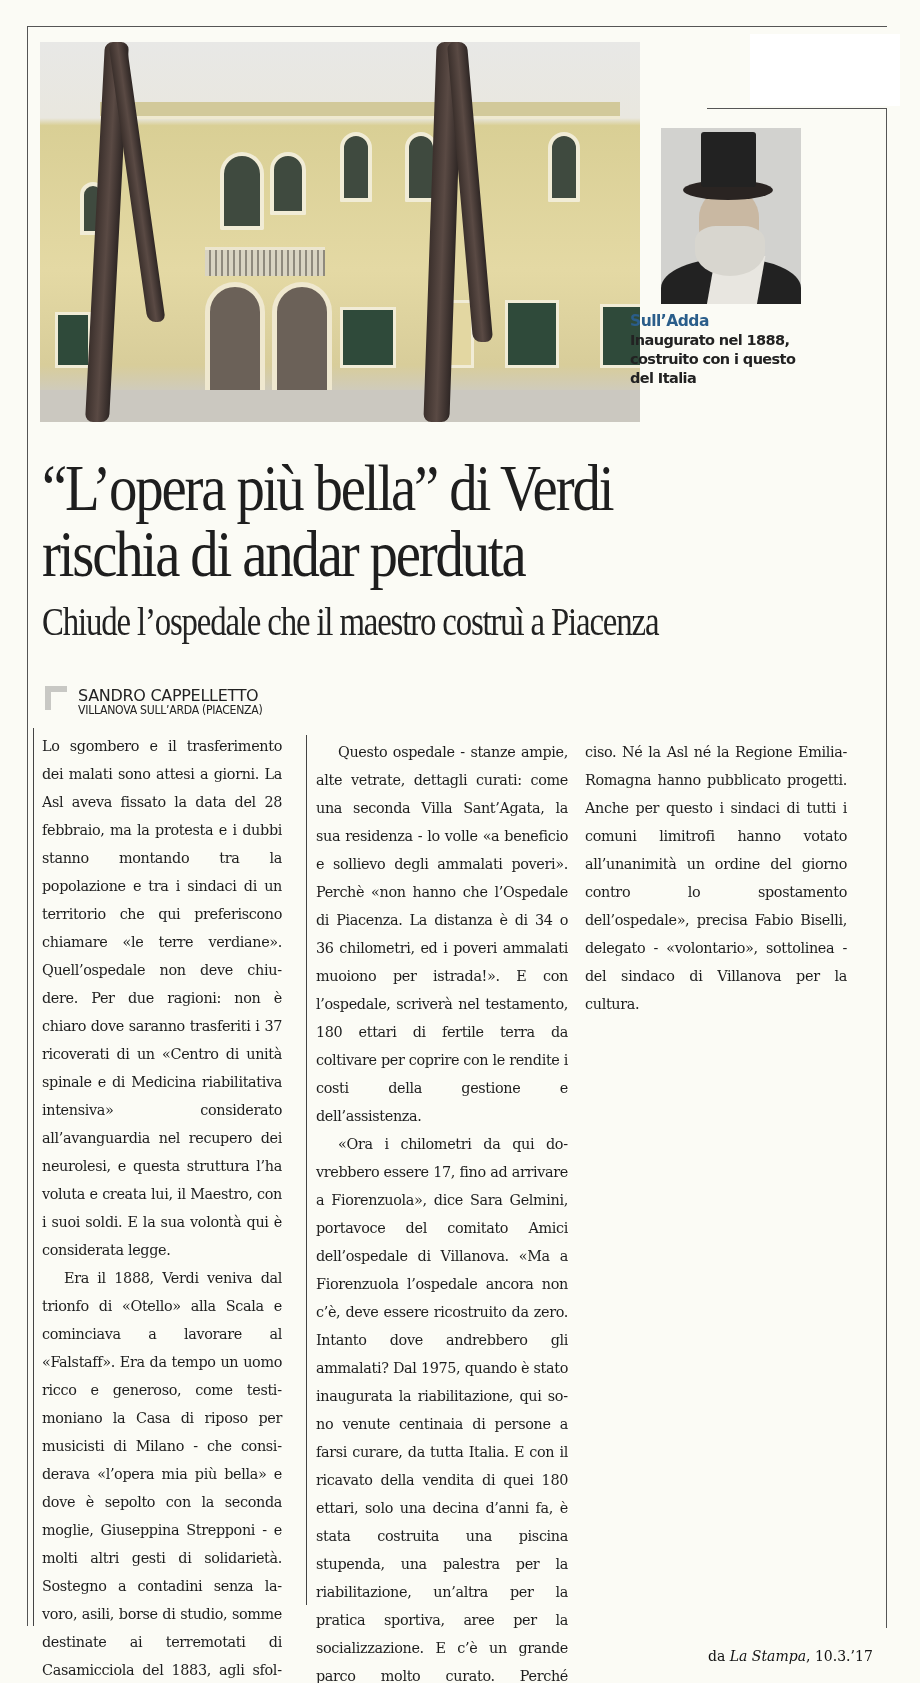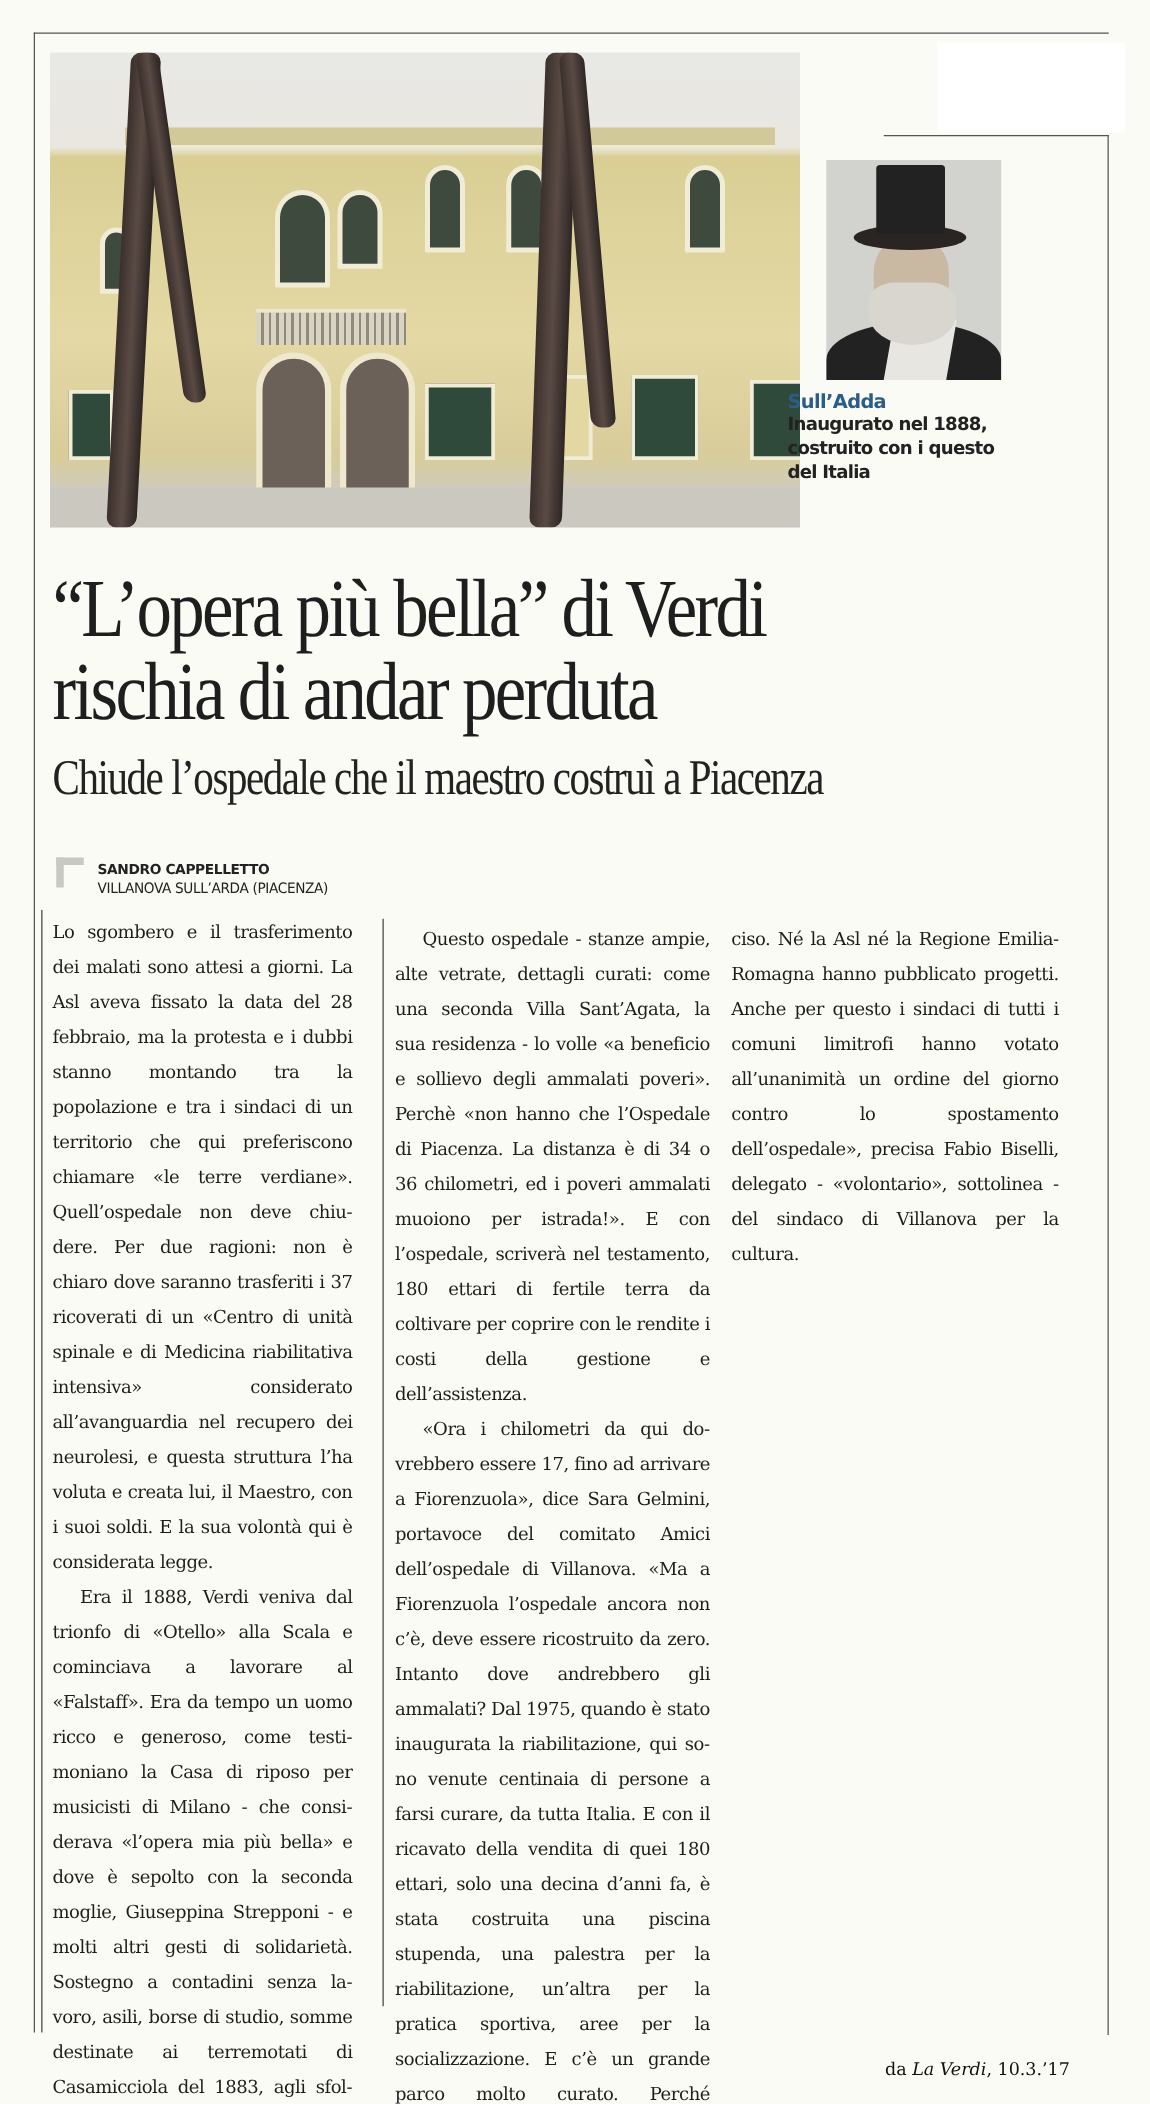--- a/index.html
+++ b/index.html
@@ -55,21 +55,21 @@
     position: absolute; left: 42px; top: 600px; width: 1000px;
     font-family: "Liberation Serif", serif; font-size: 40px; line-height: 44px;
     letter-spacing: -1.4px; color: #222; white-space: nowrap;
     transform: scaleX(0.82); transform-origin: left top;
   }
 
   .byline-mark { position: absolute; left: 45px; top: 686px; width: 22px; height: 24px; }
   .byline-mark .h { position: absolute; left: 0; top: 0; width: 22px; height: 6px; background: #c8c8c4; }
   .byline-mark .v { position: absolute; left: 0; top: 0; width: 6px; height: 24px; background: #c8c8c4; }
   .byline { position: absolute; left: 78px; top: 688px; font-family: "DejaVu Sans", sans-serif; color: #222; }
-  .byline .author { font-weight: bold; font-size: 11px; line-height: 15px; letter-spacing: -0.3px; }
+  .byline .author { font-weight: normal; font-size: 16px; line-height: 15px; letter-spacing: -0.3px; }
   .byline .place { font-size: 11.5px; line-height: 15px; letter-spacing: -0.3px; transform: scaleX(0.95); transform-origin: left; }
 
   .col-sep { position: absolute; width: 1px; background: #444; }
 
   .col {
     position: absolute; font-family: "DejaVu Serif", serif; font-size: 14.4px; line-height: 28px;
     color: #1d1d1d; text-align: justify; letter-spacing: -0.35px;
   }
   .col p { margin: 0; hyphens: manual; }
   .col p.indent { text-indent: 22px; }
@@ -152,13 +152,13 @@
   <p class="indent">Era il 1888, Verdi veniva dal trionfo di «Otello» alla Scala e cominciava a lavorare al «Falstaff». Era da tempo un uo­mo ricco e generoso, come testi­moniano la Casa di riposo per musicisti di Milano - che consi­derava «l’opera mia più bella» e dove è sepolto con la seconda moglie, Giuseppina Strepponi - e molti altri gesti di solidarietà. Sostegno a contadini senza la­voro, asili, borse di studio, som­me destinate ai terremotati di Casamicciola del 1883, agli sfol­lati dopo le inondazioni del Po nel Canavese del 1879, come ri­corda Giuseppe Martini in «Verdi proprietario e politico», libro imprescindibile per capire come il Maestro, facesse politi­ca: in modo fattivo, intervenen­do, come diciamo oggi, con e nella «società civile».</p>
 </div>
 <div class="col col2">
   <p class="indent">Questo ospedale - stanze am­pie, alte vetrate, dettagli curati: come una seconda Villa San­t’Agata, la sua residenza - lo volle «a beneficio e sollievo degli am­malati poveri». Perchè «non han­no che l’Ospedale di Piacenza. La distanza è di 34 o 36 chilometri, ed i poveri ammalati muoiono per istrada!». E con l’ospedale, scriverà nel testamento, 180 et­tari di fertile terra da coltivare per coprire con le rendite i costi della gestione e dell’assistenza.</p>
   <p class="indent">«Ora i chilometri da qui do­vrebbero essere 17, fino ad arri­vare a Fiorenzuola», dice Sara Gelmini, portavoce del comita­to Amici dell’ospedale di Villa­nova. «Ma a Fiorenzuola l’ospe­dale ancora non c’è, deve esse­re ricostruito da zero. Intanto dove andrebbero gli ammalati? Dal 1975, quando è stato inau­gurata la riabilitazione, qui so­no venute centinaia di persone a farsi curare, da tutta Italia. E con il ricavato della vendita di quei 180 ettari, solo una decina d’anni fa, è stata costruita una piscina stupenda, una palestra per la riabilitazione, un’altra per la pratica sportiva, aree per la socializzazione. E c’è un grande parco molto curato. Perché abbandonare tutto?». Esiste almeno un progetto di riuso dell’ospedale che si vuole abbandonare? «Niente di pre­</p>
 </div>
 <div class="col col3">
   <p>ciso. Né la Asl né la Regione Emi­lia-Romagna hanno pubblicato progetti. Anche per questo i sin­daci di tutti i comuni limitrofi hanno votato all’unanimità un ordine del giorno contro lo spo­stamento dell’ospedale», precisa Fabio Biselli, delegato - «volon­tario», sottolinea - del sindaco di Villanova per la cultura.</p>
 </div>
 
-<div class="source"><span>da </span><i>La Verdi</i><span>, 10.3.’17</span></div>
+<div class="source"><span>da </span><i>La Stampa</i><span>, 10.3.’17</span></div>
 
 </body></html>

